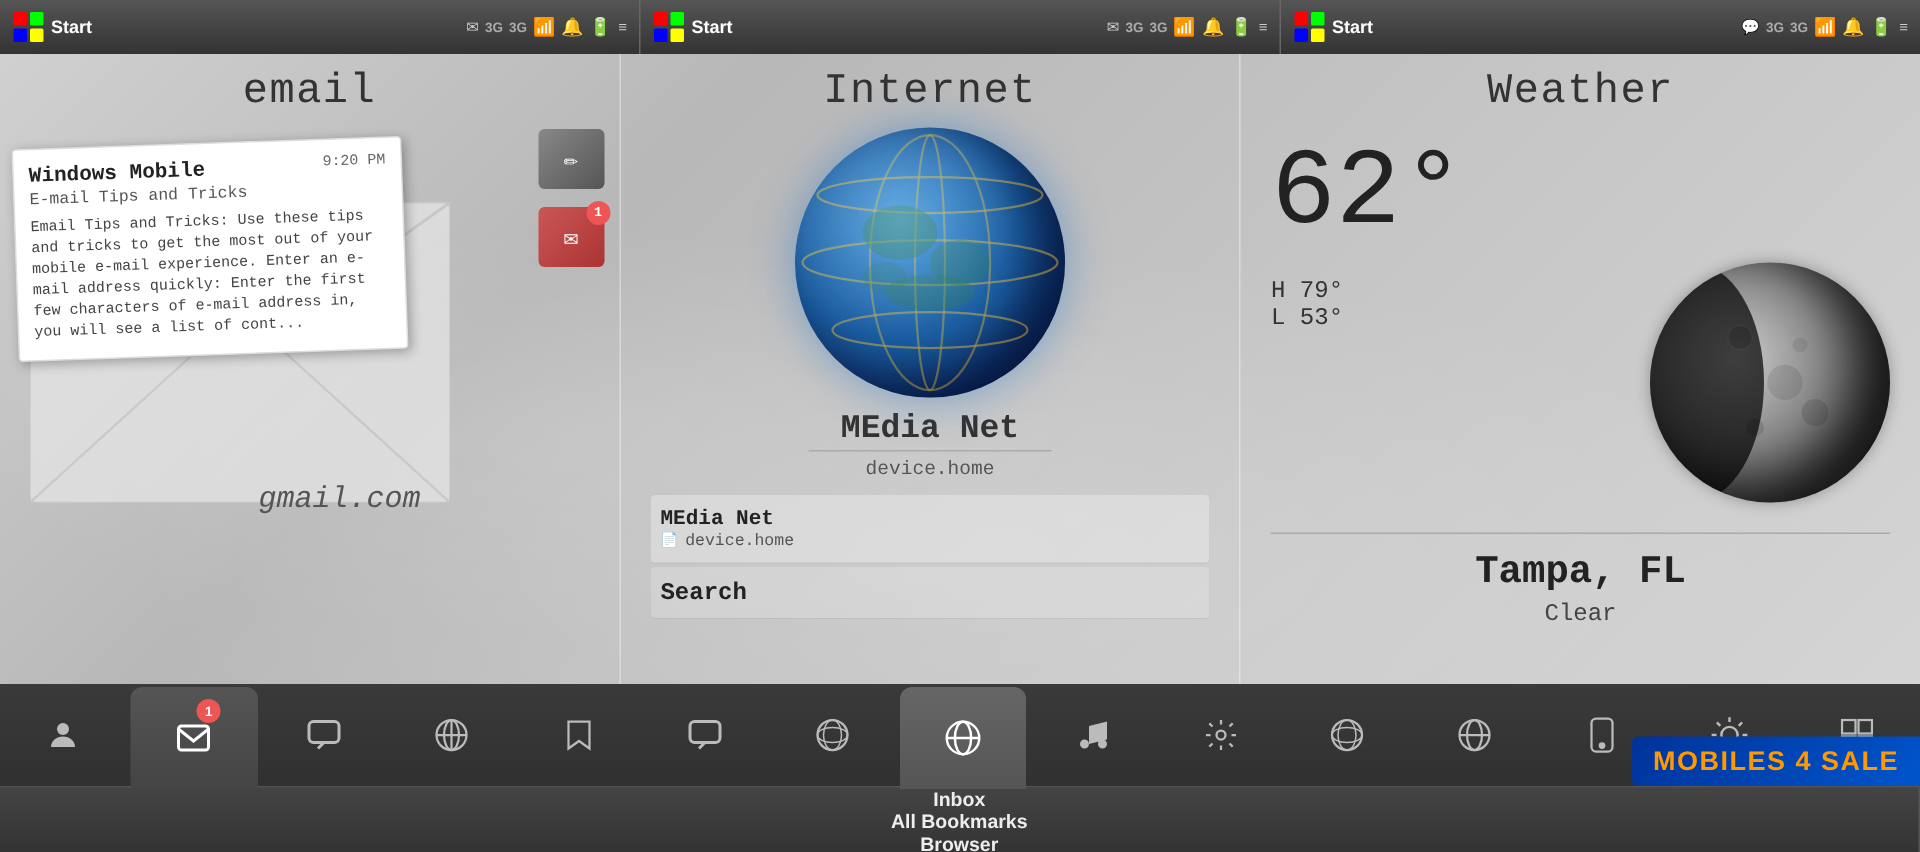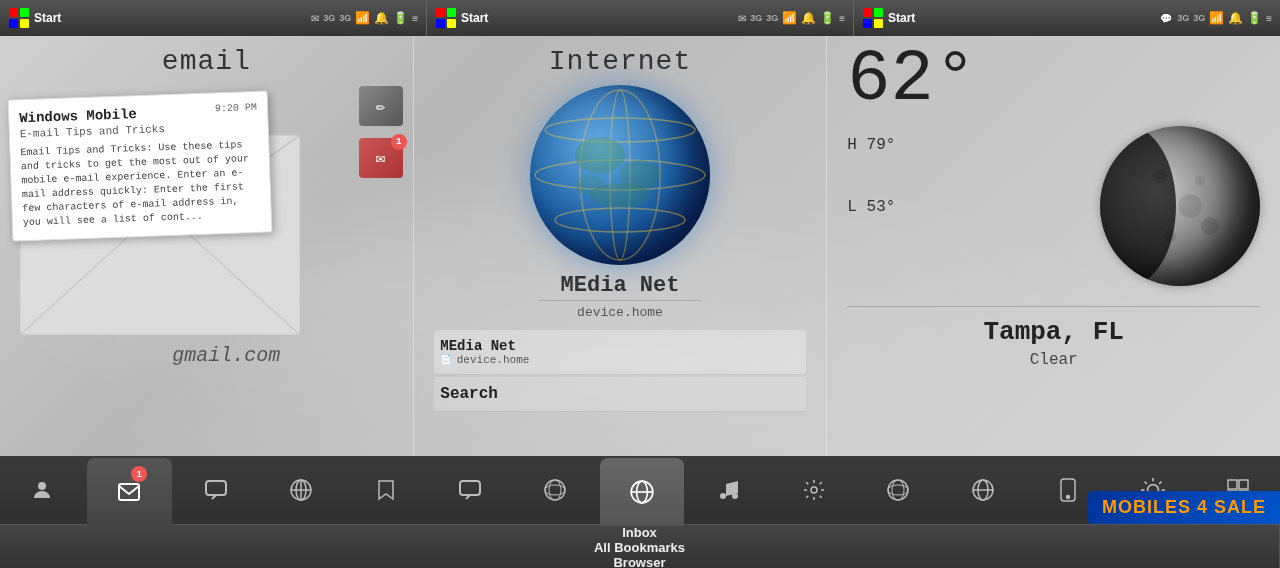--- a/index.html
+++ b/index.html
@@ -301,21 +301,20 @@
       width: 100%;
       margin-top: 10px;
       align-items: flex-start;
     }
     .temp-hl {
       display: flex;
       flex-direction: column;
       font-size: 16px;
       color: #333;
       margin-top: 10px;
-      gap: 44px;
     }
     .moon-img {
       width: 160px;
       height: 160px;
       border-radius: 50%;
       background: radial-gradient(circle at 35% 40%, #d0d0d0, #888 40%, #444 70%, #222);
       box-shadow: inset -20px -10px 30px rgba(0,0,0,0.6), 0 0 10px rgba(0,0,0,0.3);
       position: relative;
       overflow: hidden;
       margin-left: auto;
@@ -518,21 +517,21 @@
         <line x1="280" y1="220" x2="170" y2="120" stroke="#ccc" stroke-width="1.5"></line>
       </svg>
 
       <div class="envelope-card" style="z-index:3;">
         <div class="envelope-card-title">Windows Mobile</div>
         <div class="envelope-card-subtitle">E-mail Tips and Tricks</div>
         <div class="envelope-card-time">9:20 PM</div>
         <div class="envelope-card-body">Email Tips and Tricks: Use these tips and tricks to get the most out of your mobile e-mail experience. Enter an e-mail address quickly: Enter the first few characters of e-mail address in, you will see a list of cont...</div>
       </div>
 
-      <div class="envelope-bottom" style="position:absolute;bottom:0;left:20px;font-size:20px;font-style:italic;color:#555;z-index:3;margin-top:25px;">gmail.com</div>
+      <div class="envelope-bottom" style="position:absolute;bottom:22px;left:20px;font-size:20px;font-style:italic;color:#555;z-index:3;margin-top:25px;">gmail.com</div>
     </div>
 
     <div class="email-icons">
       <div class="email-icon-box">
         <span style="font-size:16px;">✏</span>
       </div>
       <div class="email-icon-box" style="background:linear-gradient(135deg,#c55,#a33);">
         <span style="font-size:16px;">✉</span>
         <div class="badge">1</div>
       </div>
@@ -576,20 +575,21 @@
         </div>
       </div>
 
       <div class="browser-list-item" style="background:rgba(255,255,255,0.2);">
         <span class="search-item" style="font-size:16px;font-weight:bold;color:#222;padding:0;">Search</span>
       </div>
     </div>
   </div>
 
   <div class="panel weather-panel">
+    <div class="panel-title" style="align-self:center;">Weather</div>
 
     <div class="weather-header">
       <div class="temp-main">62°</div>
     </div>
 
     <div class="weather-body">
       <div class="temp-hl">
         <div>H 79°</div>
         <div>L 53°</div>
       </div>

